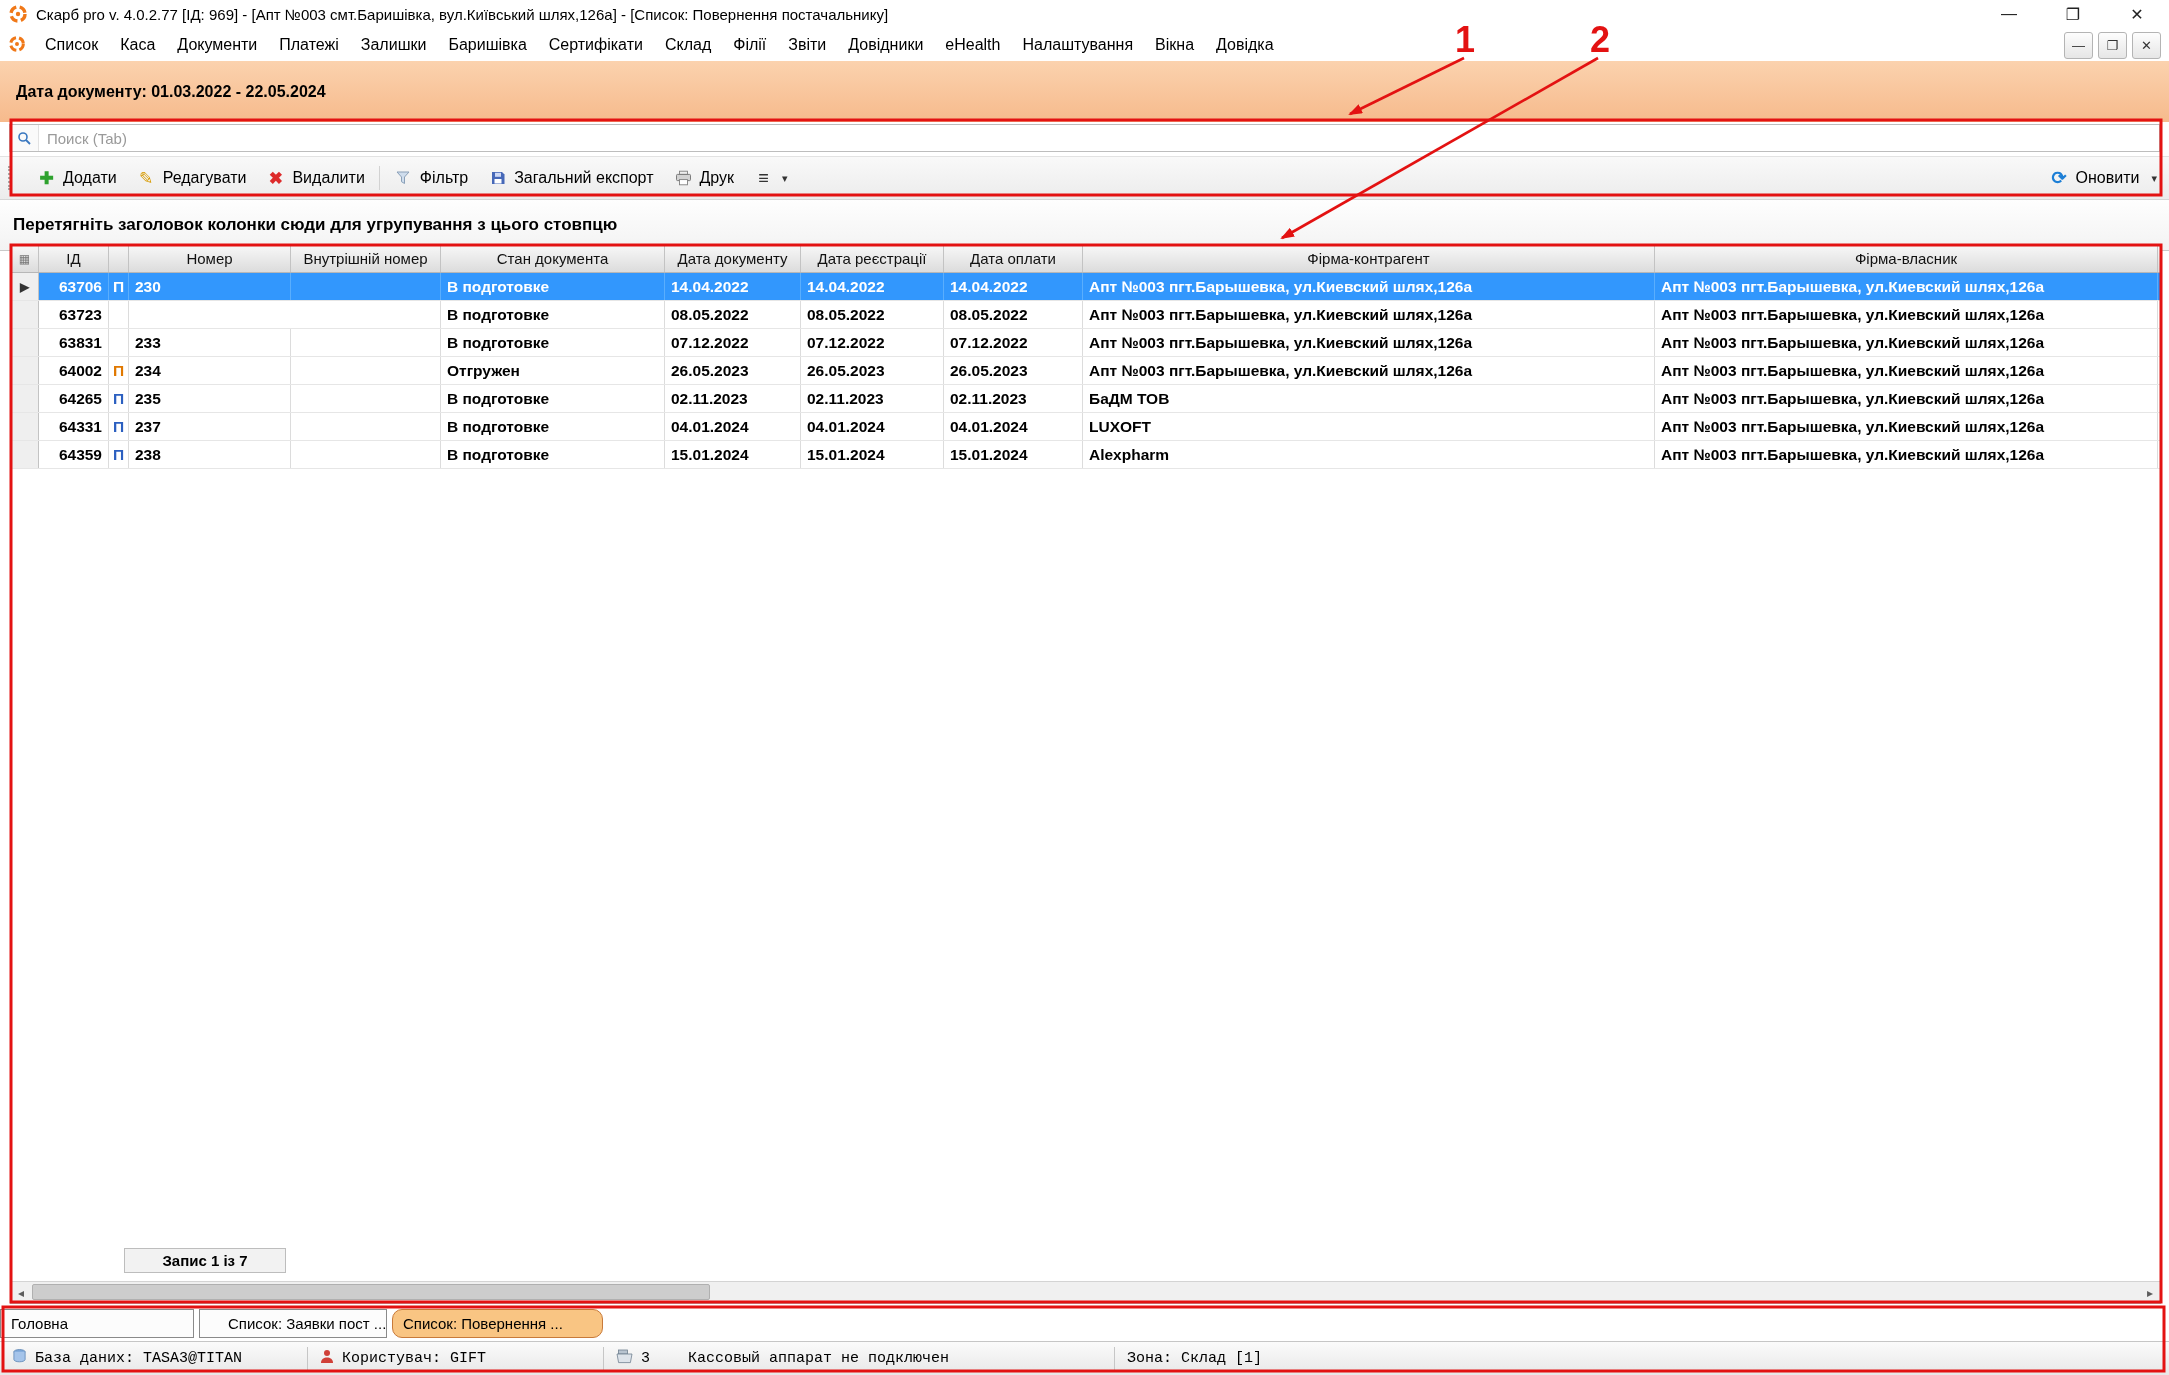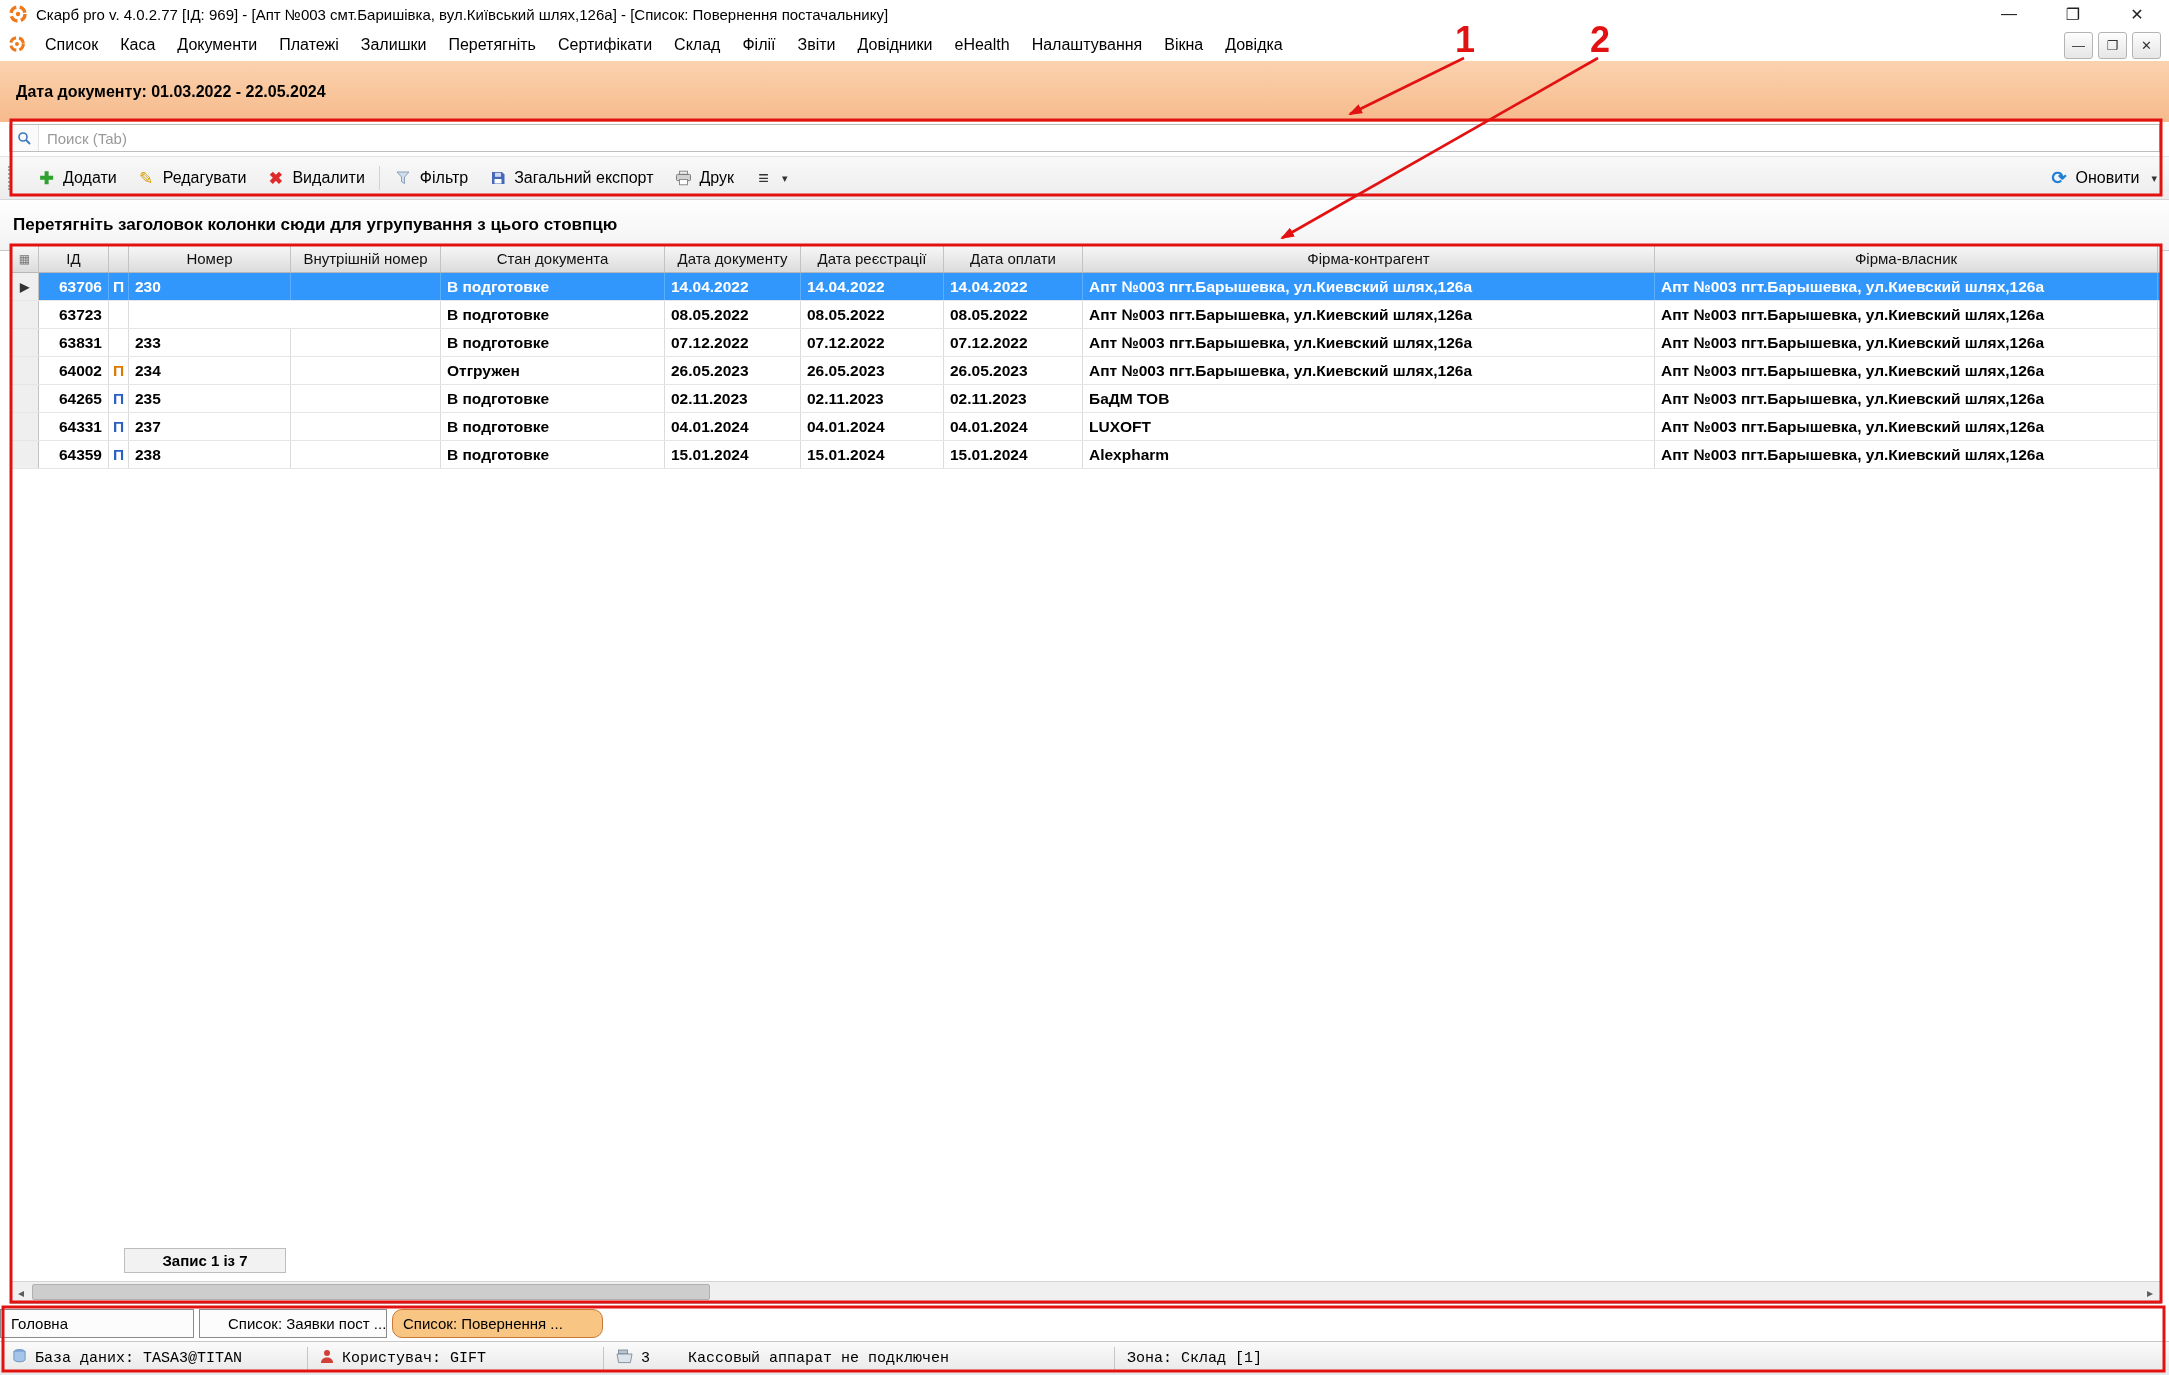--- a/index.html
+++ b/index.html
@@ -103,21 +103,21 @@
         <circle cx="10" cy="10" r="7" fill="none" stroke="#f07818" stroke-width="3.4" stroke-dasharray="8 3.5"></circle>
         <circle cx="10" cy="10" r="2.2" fill="#f07818"></circle>
       </svg>
   </span>
   <div class="menu-items">
       <span class="menu-item">Список</span>
       <span class="menu-item">Каса</span>
       <span class="menu-item">Документи</span>
       <span class="menu-item">Платежі</span>
       <span class="menu-item">Залишки</span>
-      <span class="menu-item">Перетягніть</span>
+      <span class="menu-item">Баришівка</span>
       <span class="menu-item">Сертифікати</span>
       <span class="menu-item">Склад</span>
       <span class="menu-item">Філії</span>
       <span class="menu-item">Звіти</span>
       <span class="menu-item">Довідники</span>
       <span class="menu-item">eHealth</span>
       <span class="menu-item">Налаштування</span>
       <span class="menu-item">Вікна</span>
       <span class="menu-item">Довідка</span>
     </div>

